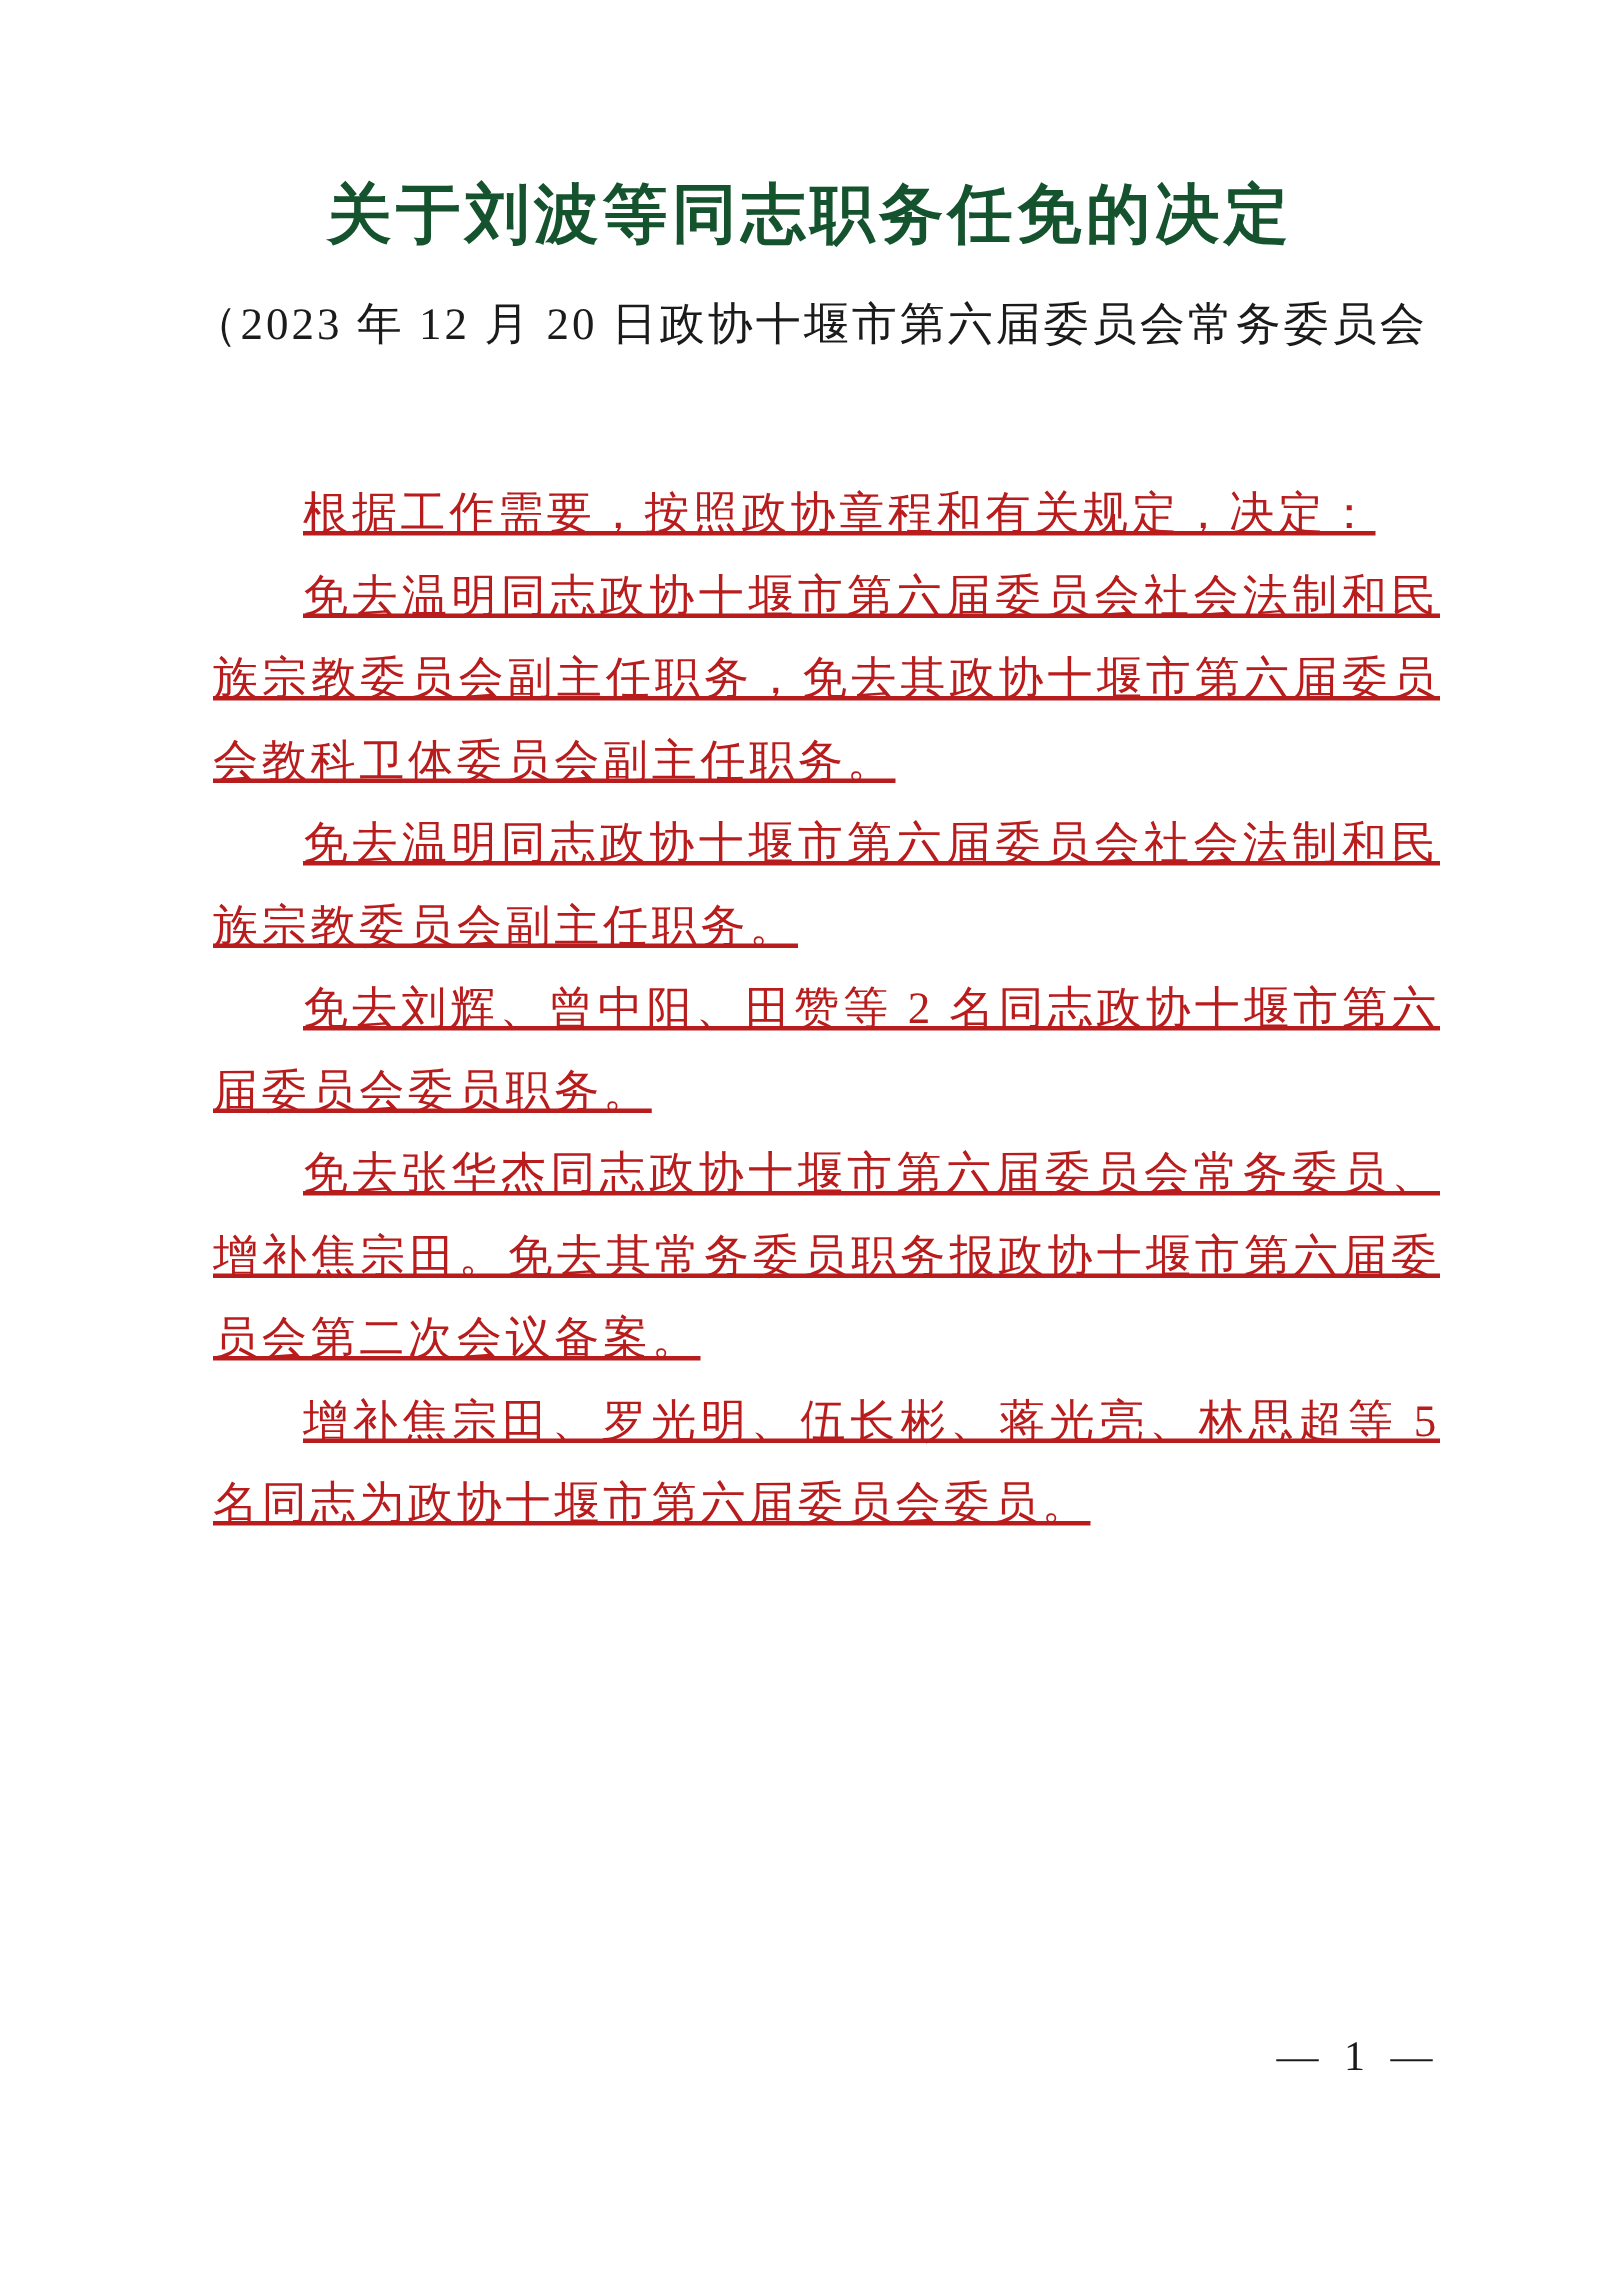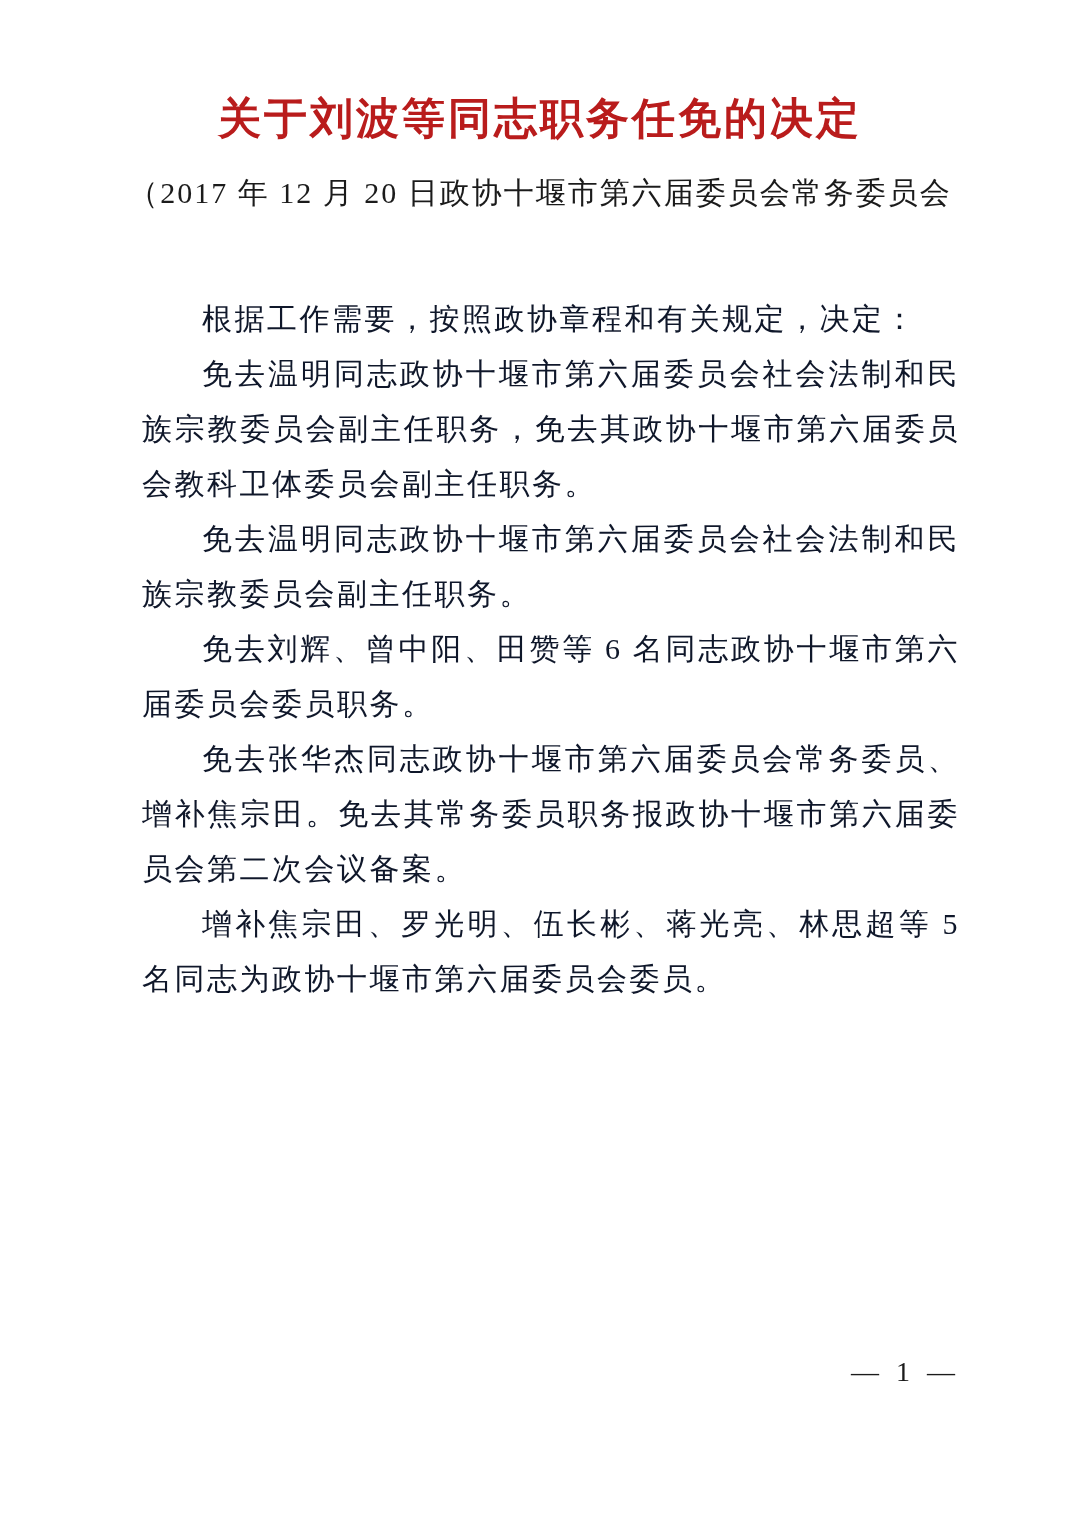--- a/index.html
+++ b/index.html
@@ -13,45 +13,46 @@
   }
   .page {
     position: relative;
     width: 1080px;
     height: 1527px;
     background: #ffffff;
     overflow: hidden;
   }
   .doc-title {
     margin: 0;
-    padding-top: 90px;
+    padding-top: 114px;
     text-align: center;
     font-family: Liberation Sans, sans-serif;
     font-weight: bold;
     font-size: 43px;
     letter-spacing: 3px;
-    color: #b91c1c;
+    color: #14532d;
   }
   .doc-subtitle {
     margin-top: 16px;
     text-align: center;
     font-size: 30px;
     line-height: 57px;
     letter-spacing: 2px;
     color: #1b1b1b;
   }
   .doc-body {
     margin-top: 70px;
     margin-left: 142px;
     width: 818px;
     font-size: 30px;
     line-height: 55px;
     letter-spacing: 2.5px;
     text-align: justify;
-    color: #0f172a;
+    color: #b91c1c;
+    text-decoration: underline;
   }
   .doc-body p {
     margin: 0;
     padding: 0;
     text-indent: 2em;
   }
   .page-footer {
     position: absolute;
     top: 1356px;
     left: 142px;
@@ -63,27 +64,27 @@
   }
 </style>
 </head>
 <body>
 
 <div class="page">
 
   <h1 class="doc-title">关于刘波等同志职务任免的决定</h1>
 
   <div class="doc-subtitle">
-    <div>（2017 年 12 月 20 日政协十堰市第六届委员会常务委员会</div>
+    <div>（2023 年 12 月 20 日政协十堰市第六届委员会常务委员会</div>
   </div>
 
   <div class="doc-body">
     <p>根据工作需要，按照政协章程和有关规定，决定：</p>
     <p>免去温明同志政协十堰市第六届委员会社会法制和民族宗教委员会副主任职务，免去其政协十堰市第六届委员会教科卫体委员会副主任职务。</p>
     <p>免去温明同志政协十堰市第六届委员会社会法制和民族宗教委员会副主任职务。</p>
-    <p>免去刘辉、曾中阳、田赞等 6 名同志政协十堰市第六届委员会委员职务。</p>
+    <p>免去刘辉、曾中阳、田赞等 2 名同志政协十堰市第六届委员会委员职务。</p>
     <p>免去张华杰同志政协十堰市第六届委员会常务委员、增补焦宗田。免去其常务委员职务报政协十堰市第六届委员会第二次会议备案。</p>
     <p>增补焦宗田、罗光明、伍长彬、蒋光亮、林思超等 5 名同志为政协十堰市第六届委员会委员。</p>
   </div>
 
   <div class="page-footer">— 1 —</div>
 
 </div>
 
 </body></html>

